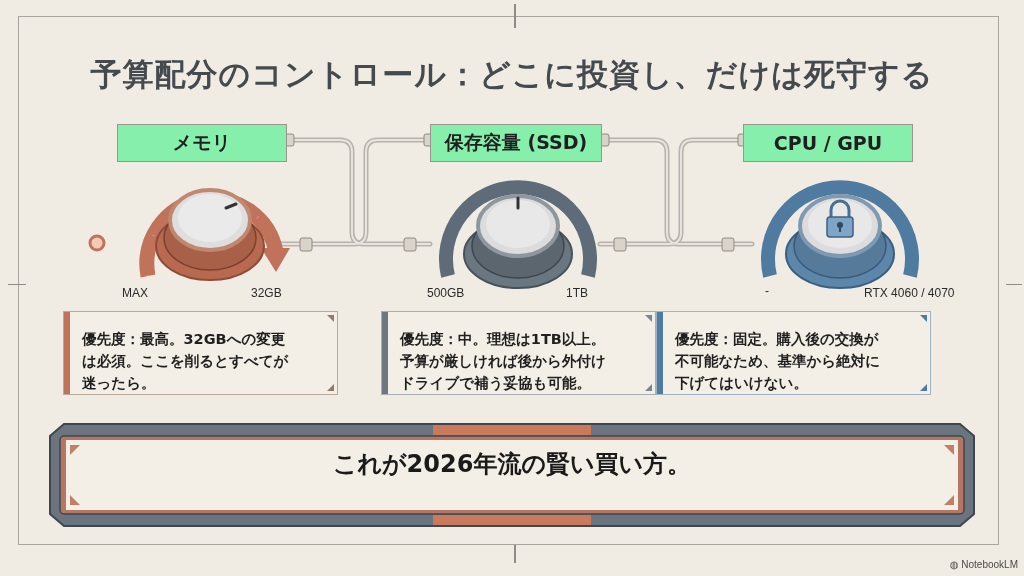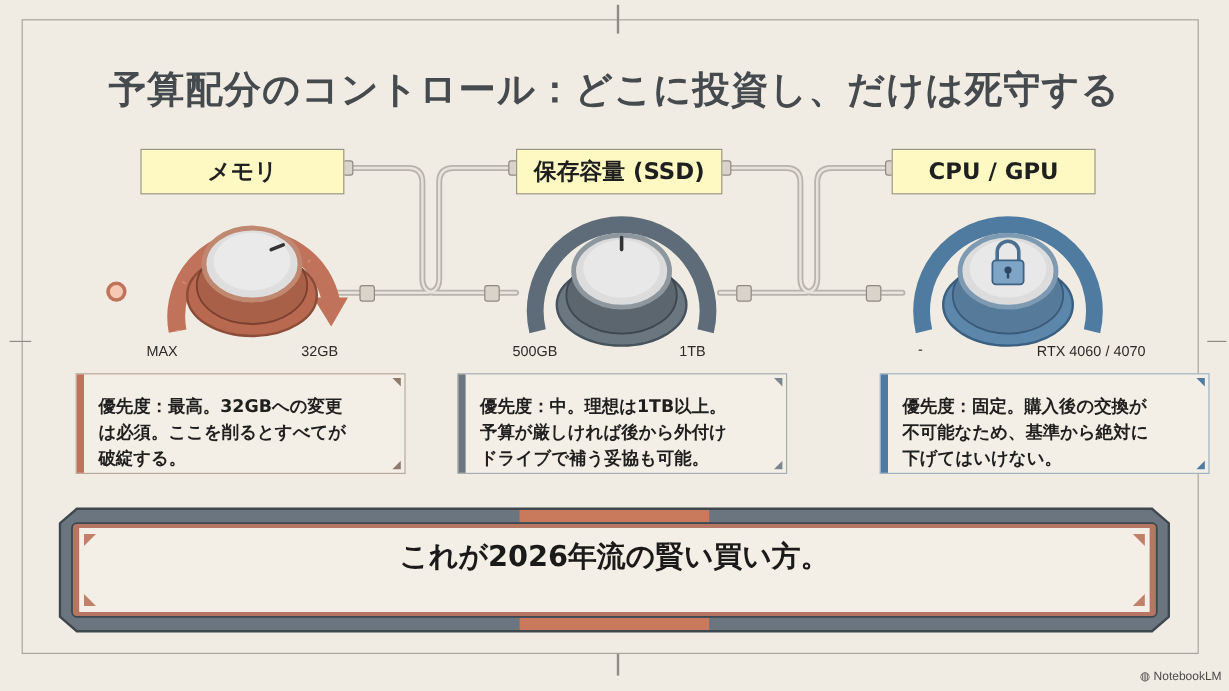--- a/index.html
+++ b/index.html
@@ -13,21 +13,21 @@
   .frame {
     position: absolute; left: 18px; top: 16px; width: 981px; height: 529px;
     border: 1px solid #a9a69f;
   }
   .tick { position: absolute; background: #8f8c86; }
   .title {
     position: absolute; left: 0; top: 54px; width: 1024px; text-align: center;
     font-size: 31px; font-weight: bold; color: #454a4f; letter-spacing: 1px;
   }
   .label-box {
-    position: absolute; height: 38px; border: 1.5px solid #9a958e; background: #fef9c3;
+    position: absolute; height: 38px; border: 1.5px solid #9a958e; background: #86efac;
     display: flex; align-items: center; justify-content: center;
     font-size: 19px; font-weight: bold; color: #1f1f1f;
   }
   svg.wires { position: absolute; left: 0; top: 0; }
   .knob { position: absolute; }
   .scale-label {
     position: absolute; font-size: 12px; color: #2b2b2b; font-family: "Liberation Sans", sans-serif;
   }
   .note {
     position: absolute; width: 275px; height: 84px; background: #f3efe7;
@@ -140,31 +140,31 @@
 </svg>
 <div class="scale-label" style="left:765px;top:284px;">-</div>
 <div class="scale-label" style="left:864px;top:286px;">RTX 4060 / 4070</div>
 
 <div class="note" style="left:63px;top:311px;">
   <span class="bar" style="background:#c0735a;"></span>
   <span class="corner-tr" style="border-top-color:#8f7a6c;"></span>
   <span class="corner-br" style="border-bottom-color:#8f7a6c;"></span>
   <div>優先度：最高。32GBへの変更</div>
   <div>は必須。ここを削るとすべてが</div>
-  <div>破綻する。</div>
+  <div>迷ったら。</div>
 </div>
 <div class="note" style="left:381px;top:311px;border-color:#a8adb2;">
   <span class="bar" style="background:#6d7780;"></span>
   <span class="corner-tr" style="border-top-color:#7a858e;"></span>
   <span class="corner-br" style="border-bottom-color:#7a858e;"></span>
   <div>優先度：中。理想は1TB以上。</div>
   <div>予算が厳しければ後から外付け</div>
   <div>ドライブで補う妥協も可能。</div>
 </div>
-<div class="note" style="left:733px;top:311px;border-color:#9fb3c4;">
+<div class="note" style="left:656px;top:311px;border-color:#9fb3c4;">
   <span class="bar" style="background:#4f7ba0;"></span>
   <span class="corner-tr" style="border-top-color:#4f7ba0;"></span>
   <span class="corner-br" style="border-bottom-color:#4f7ba0;"></span>
   <div>優先度：固定。購入後の交換が</div>
   <div>不可能なため、基準から絶対に</div>
   <div>下げてはいけない。</div>
 </div>
 
 <div class="banner">
   <svg width="928" height="106" style="position:absolute;left:0;top:0;">

